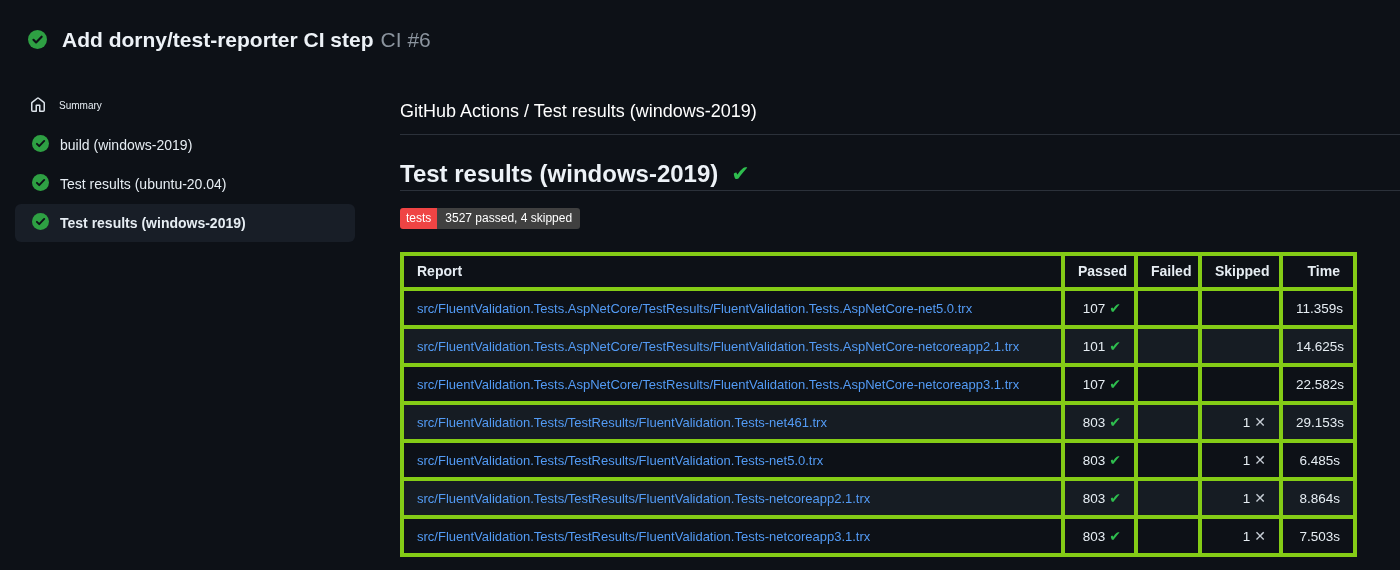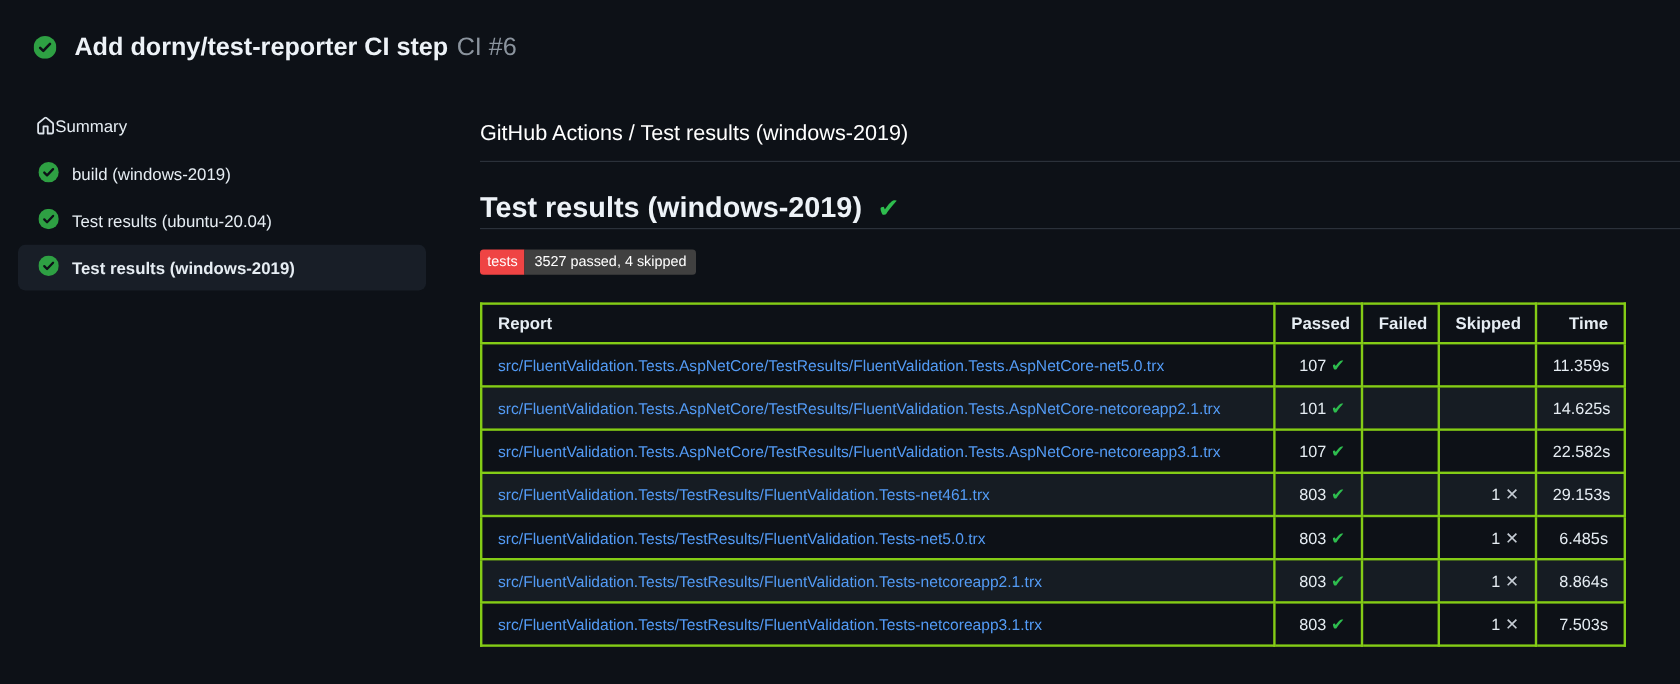--- a/index.html
+++ b/index.html
@@ -15,22 +15,22 @@
   .app-header .status-icon { width:19px; height:19px; margin:4px 15px 0 0; flex:0 0 19px; }
   .run-title { margin:0; font-size:21px; line-height:28px; font-weight:700; color:#edf2f7; }
   .run-number { font-weight:400; color:#8b949e; margin-left:7px; }
 
   
   .layout { display:flex; align-items:flex-start; }
   .sidebar { flex:0 0 400px; width:400px; padding-top:14px; }
   .main { flex:1; min-width:0; }
 
   
-  .summary-item { display:flex; align-items:center; margin-left:30px; height:22px;
-                  font-size:14px; color:#e6edf3; cursor:pointer; }
+  .summary-item { display:flex; align-items:center; gap:13px; margin-left:30px; height:22px;
+                  font-size:10px; color:#e6edf3; cursor:pointer; }
   .summary-item svg { width:16px; height:16px; display:block; }
   .jobs-label { margin:30px 0 0 30px; font-size:13px; color:#8b949e; }
   .job-list { margin-top:10px; }
   .job-item { display:flex; align-items:center; gap:11px; height:38px; margin:1px 45px 1px 15px;
               padding-left:17px; border-radius:6px; font-size:14px; color:#e6edf3; cursor:pointer; }
   .job-item.selected { background:#181e27; font-weight:700; }
   .job-item .check-circle { width:17px; height:17px; flex:0 0 17px; }
 
   
   .breadcrumb { margin:22px 0 0 0; font-size:18px; line-height:18px; font-weight:400; color:#ffffff; }
@@ -42,21 +42,21 @@
   .divider-2 { margin-top:1px; }
 
   
   .badge { display:inline-flex; margin-top:17px; font-size:12px; line-height:14px; font-weight:400; }
   .badge-label { background:#ef4444; color:#ffffff; padding:3px 6px 4px; border-radius:3px 0 0 3px; }
   .badge-value { background:#404040; color:#ffffff; padding:3px 8px 4px; border-radius:0 3px 3px 0; }
 
   
   table.report-table { margin-top:23px; border-collapse:collapse; table-layout:fixed;
                        width:953px; }
-  .report-table th, .report-table td { border:2px solid #84cc16; }
+  .report-table th, .report-table td { border:4px solid #84cc16; }
   .report-table th { font-size:14px; font-weight:700; color:#e6edf3;
                      padding:5px 13px 6px; line-height:20px; text-align:right; }
   .report-table th.col-report { text-align:left; }
   .report-table td { padding:7px 13px 6px; line-height:20px; font-size:13.5px; text-align:right;
                      color:#e6edf3; white-space:nowrap; overflow:hidden; }
   .report-table td.report-cell { text-align:left; }
   .report-table td.report-cell a { color:#539bf5; text-decoration:none; font-size:13px; cursor:pointer; }
   .report-table tbody tr:nth-child(even) { background:#161c23; }
   .glyph { margin-left:4px; font-weight:700; }
   .glyph-check { color:#2ebd4e; font-size:14px; }

